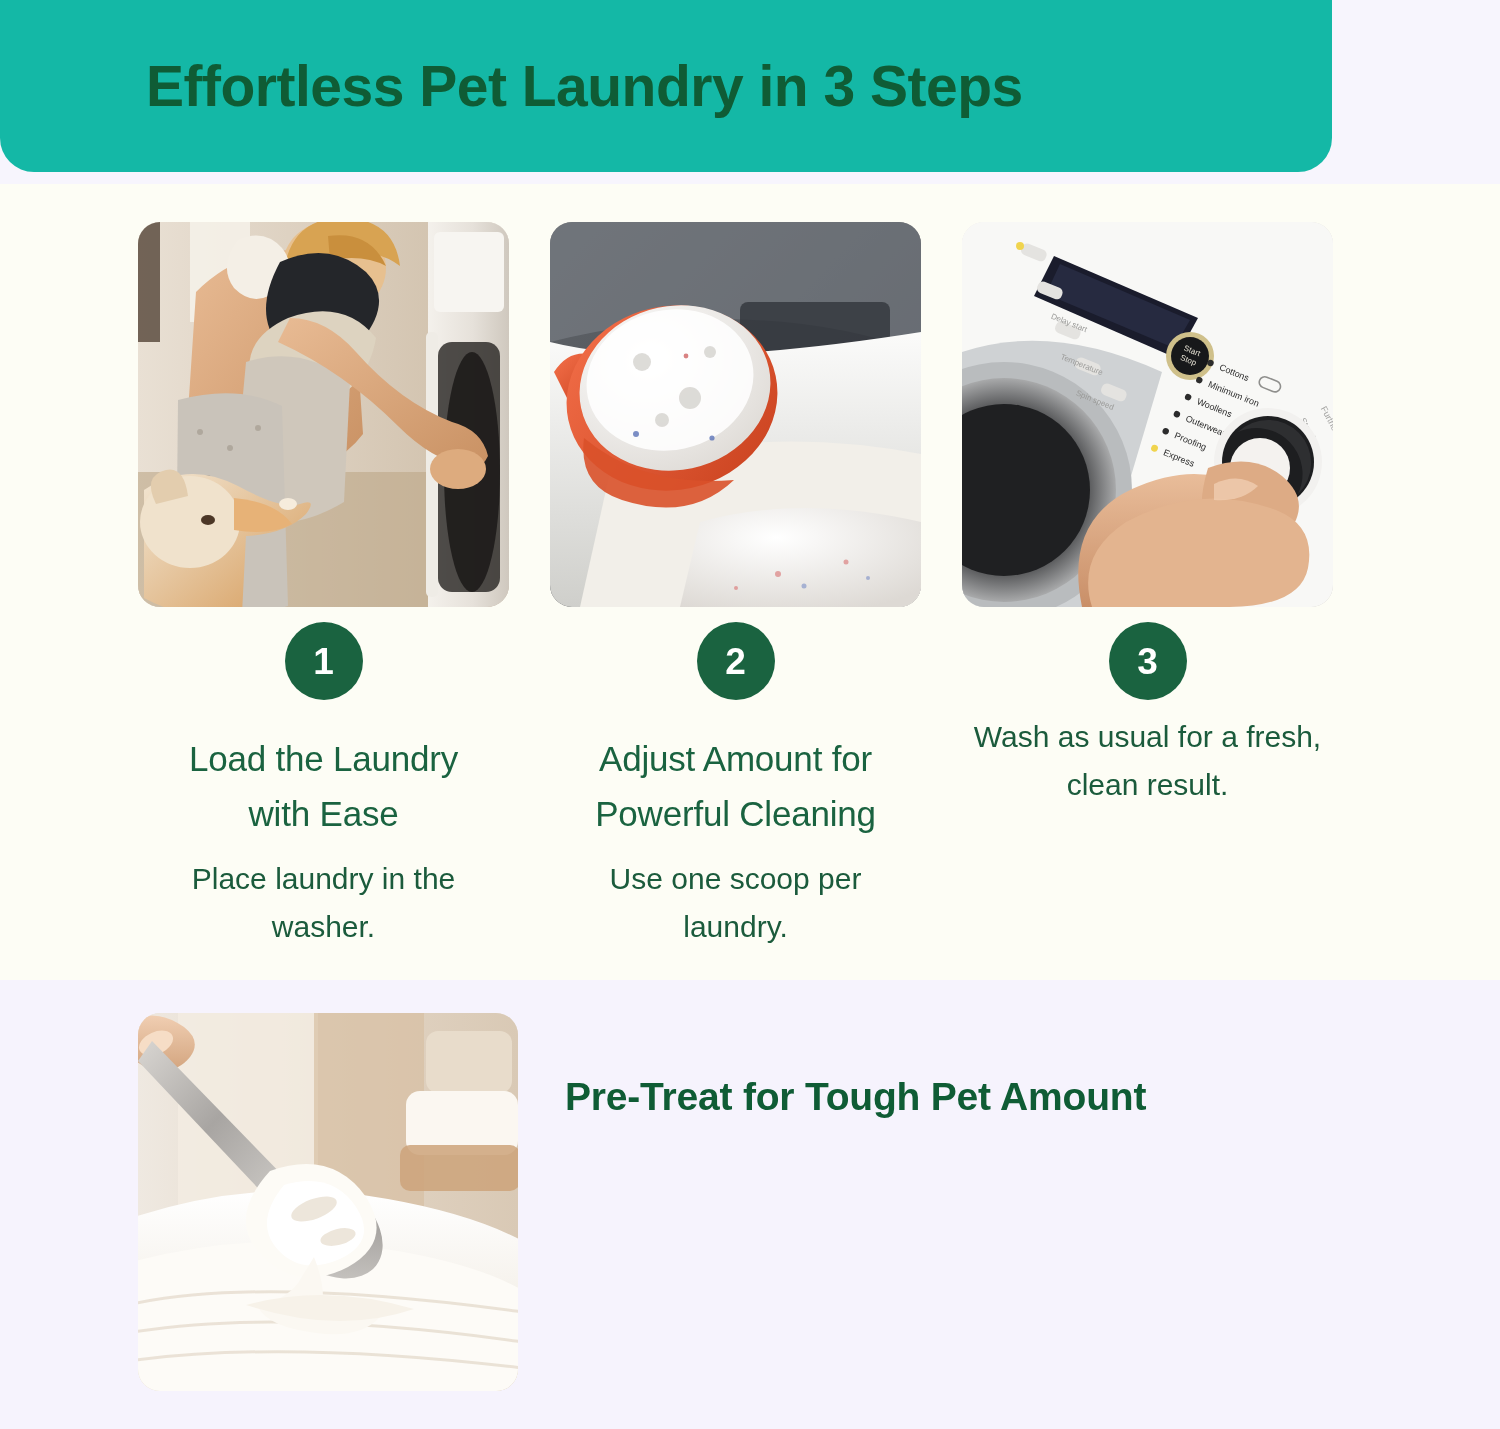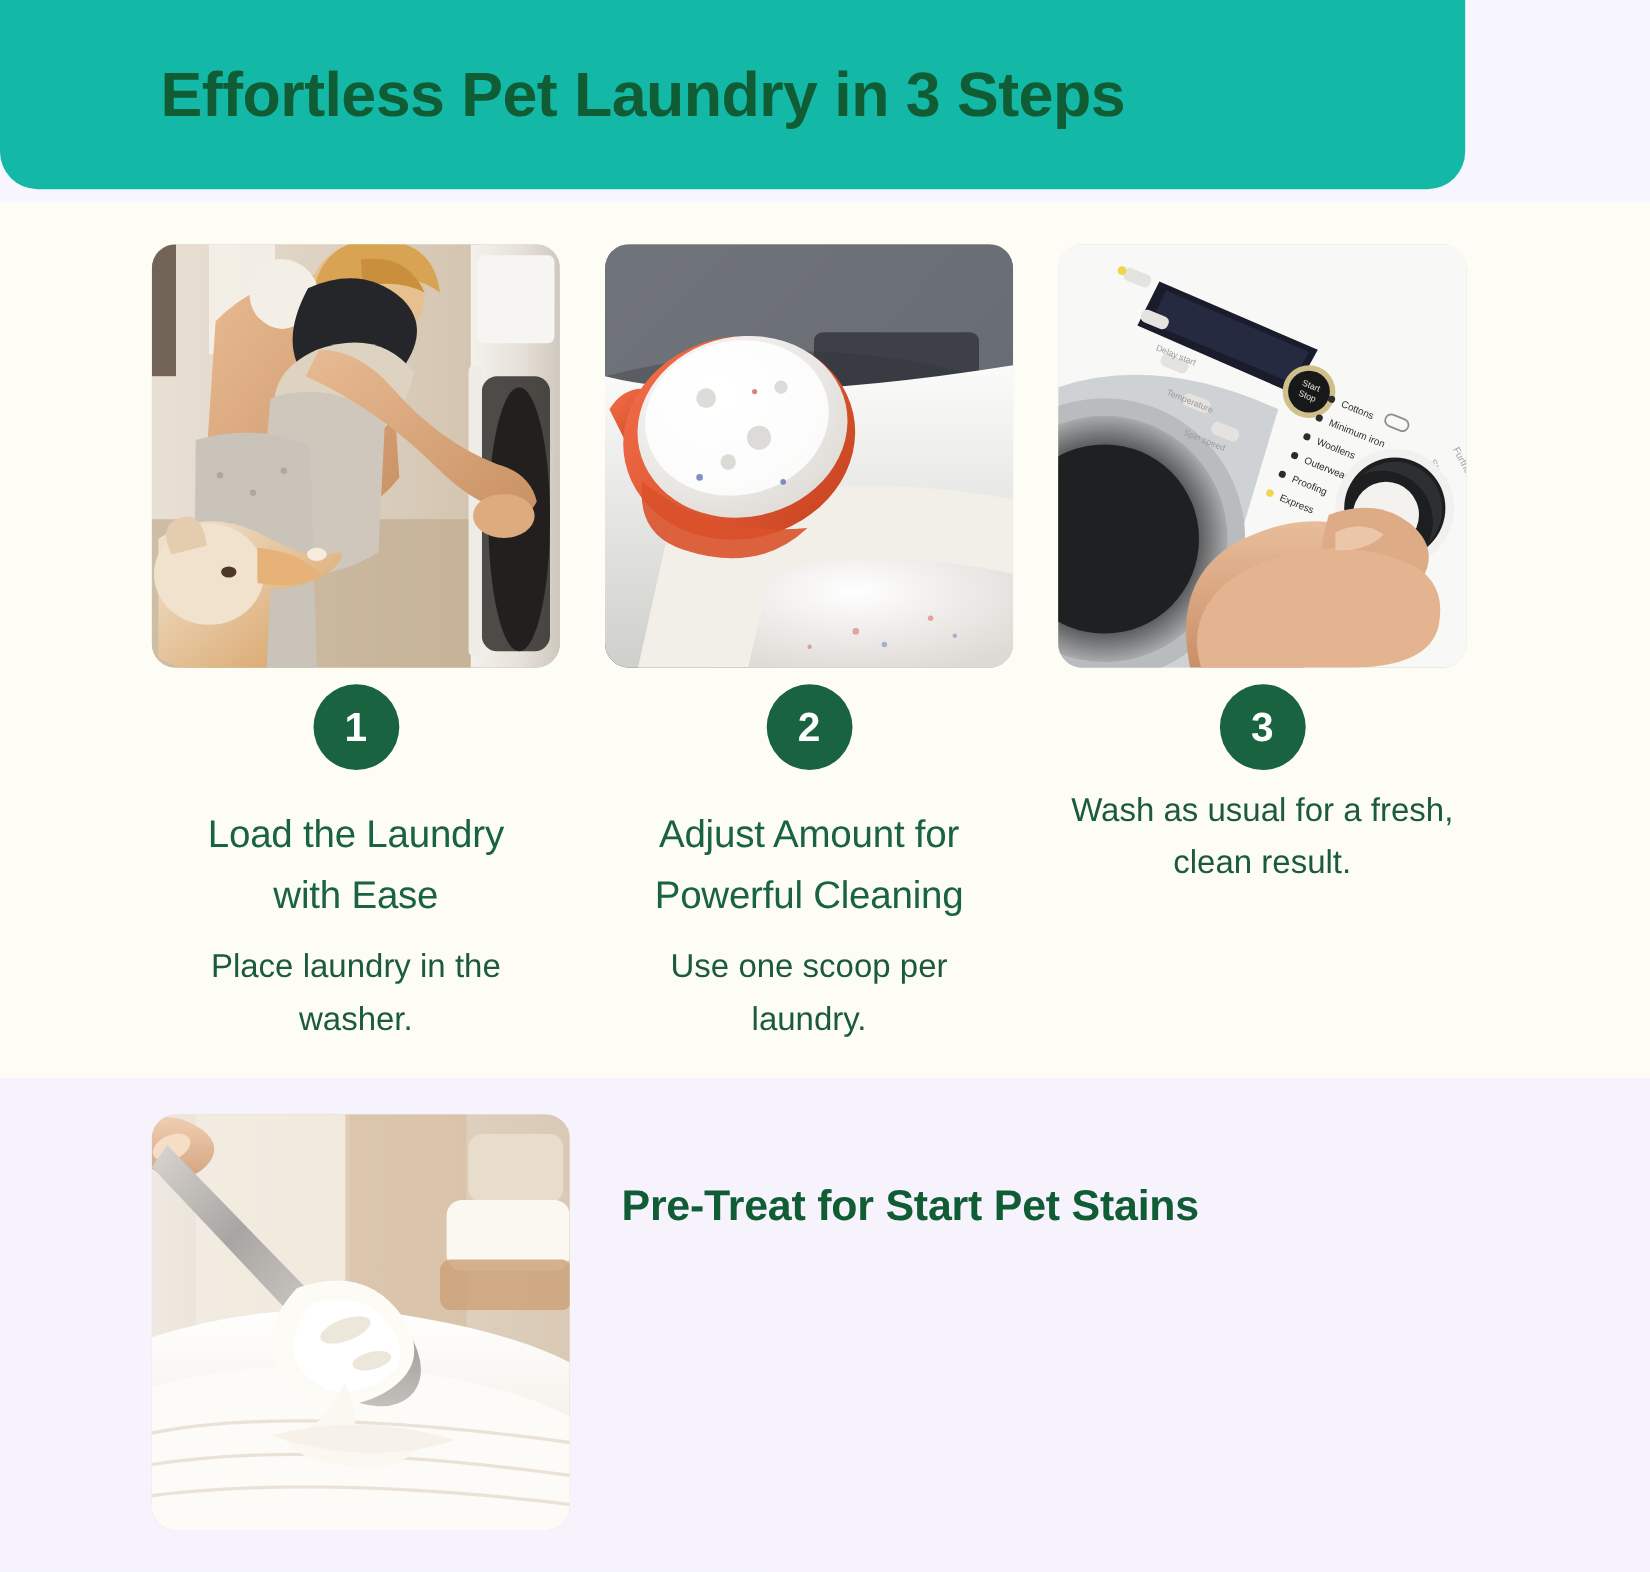--- a/index.html
+++ b/index.html
@@ -416,17 +416,17 @@
           <ellipse cx="176" cy="196" rx="24" ry="10" transform="rotate(-20 176 196)"></ellipse>
           <ellipse cx="200" cy="224" rx="18" ry="8" transform="rotate(-14 200 224)"></ellipse>
         </g>
 
         <path d="M176 244 q12 30 8 52 q28 16 58 8 q-20 22 -64 16 q-48 -6 -58 -26 q28 -8 40 -24 z" fill="#fbf8f2"></path>
         <path d="M108 292 q80 -22 168 4 q-76 26 -168 -4 z" fill="#f7f2e9"></path>
       </svg>
     </div>
 
     <div class="bottom-text">
-      <div class="bottom-head">Pre-Treat for Start Pet Stains</div>
+      <div class="bottom-head">Pre-Treat for Tough Pet Amount</div>
     </div>
 
   </div>
 </div>
 
 </body></html>

